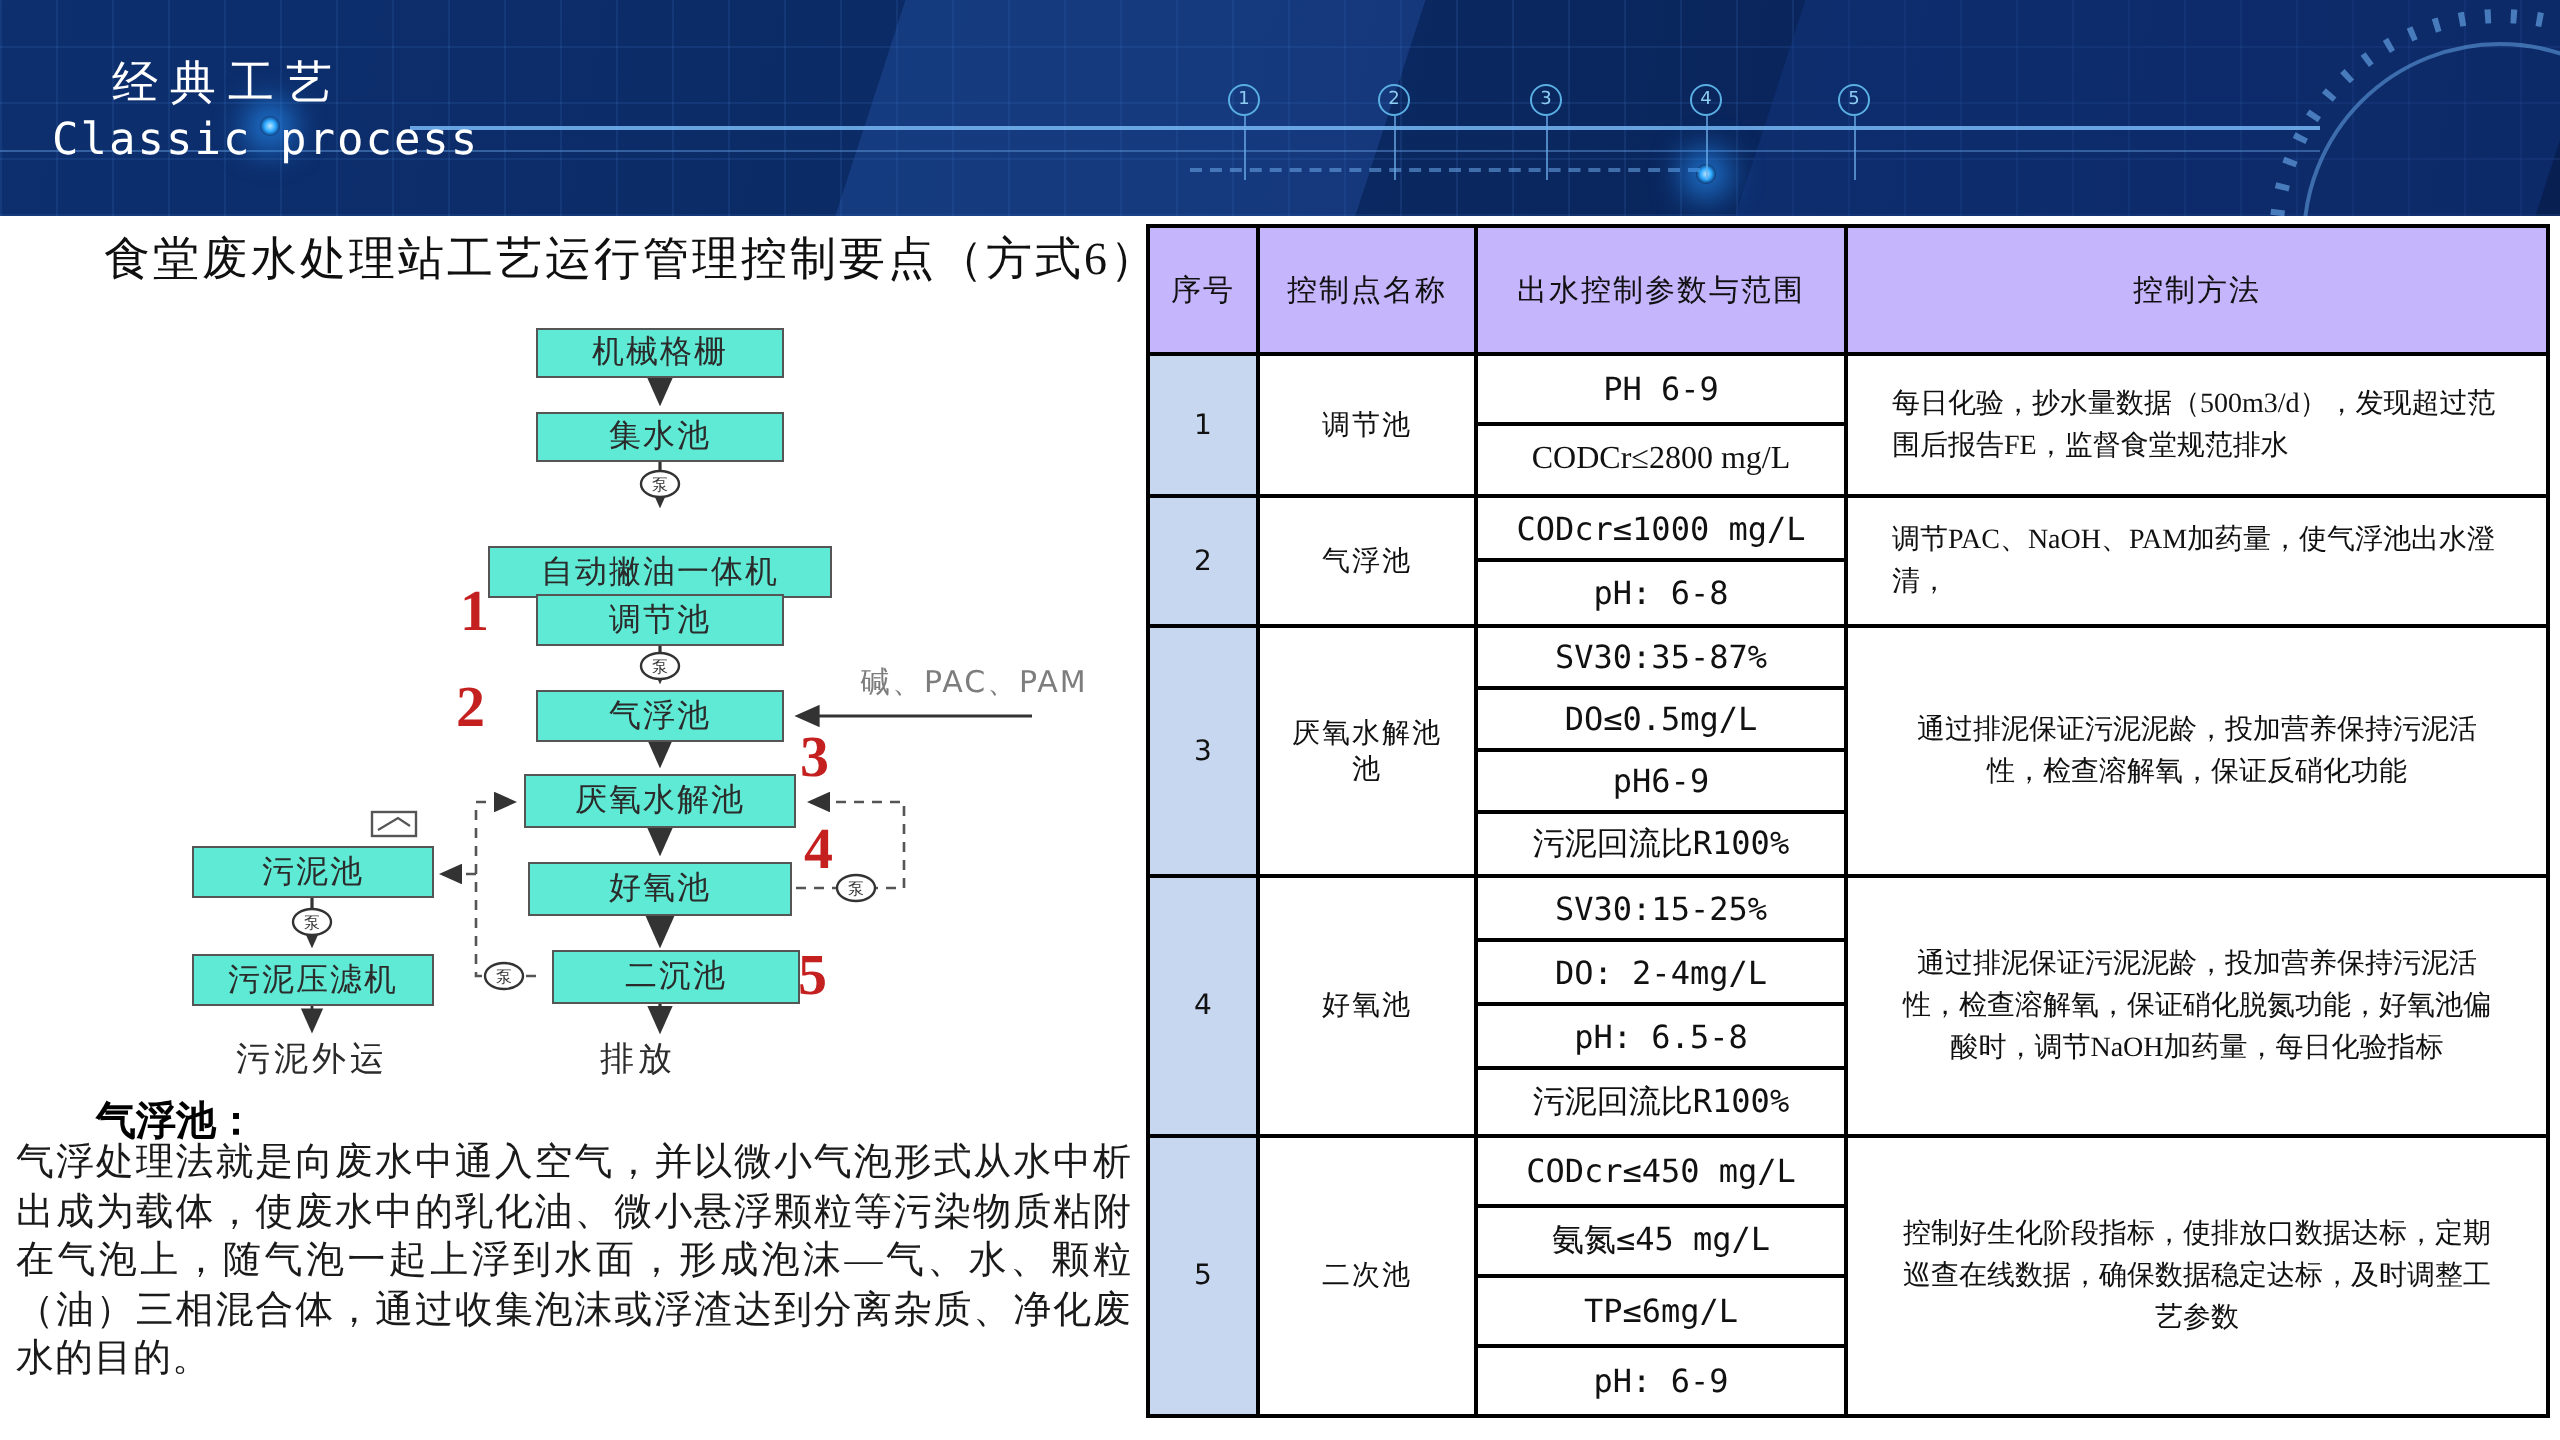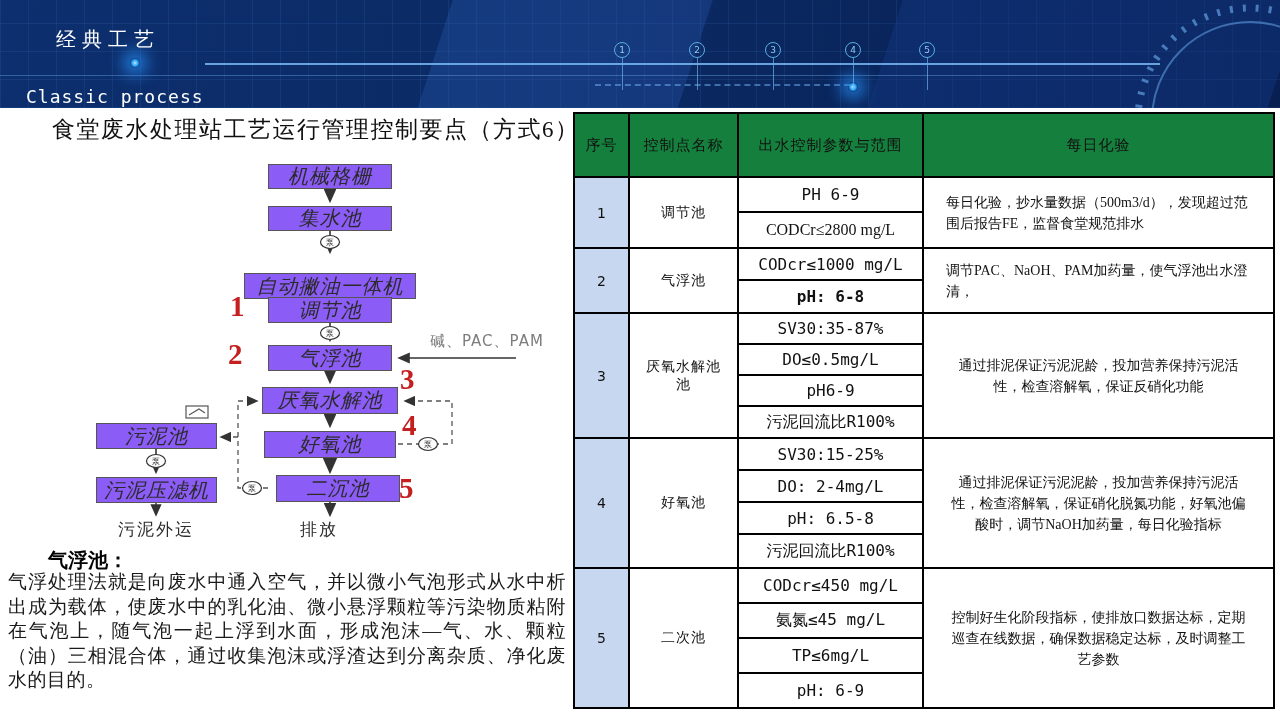--- a/index.html
+++ b/index.html
@@ -17,26 +17,26 @@
   }
   .header .slab {
     position:absolute; left:430px; top:-30px; width:260px; height:200px;
     background:rgba(45,95,185,.30); transform:skewX(-18deg);
   }
   .header .slab2 {
     position:absolute; left:880px; top:-30px; width:400px; height:200px;
     background:rgba(20,55,130,.45); transform:skewX(-18deg);
   }
   .title-cn {
-    position:absolute; left:56px; top:26px; color:#ffffff; font-size:20px;
+    position:absolute; left:56px; top:26px; color:#ffffff; font-size:23px;
     letter-spacing:6px; font-family:"Liberation Serif",serif;
   }
   .title-en {
-    position:absolute; left:26px; top:58px; color:#ffffff; font-size:18px;
-    font-family:"DejaVu Sans Mono","Liberation Mono",monospace; letter-spacing:1px;margin-top:28px;
+    position:absolute; left:26px; top:58px; color:#ffffff; font-size:22px;
+    font-family:"DejaVu Sans Mono","Liberation Mono",monospace; letter-spacing:1px;
   }
   .h-line1 { position:absolute; left:205px; top:63px; width:955px; height:2px; background:rgba(120,185,245,.85); }
   .h-line2 { position:absolute; left:0; top:75px; width:1160px; height:1px; background:rgba(100,160,225,.45); }
   .h-dash  { position:absolute; left:595px; top:84px; width:255px; height:0; border-top:2px dashed rgba(110,170,235,.55); }
   .glow { position:absolute; width:10px; height:10px; border-radius:50%;
           background:radial-gradient(circle,#bfe6ff 0%,#2aa7ff 40%,rgba(42,167,255,0) 75%);
           box-shadow:0 0 16px 7px rgba(42,150,255,.75); }
   .glow.g1 { left:130px; top:58px; }
   .glow.g2 { left:848px; top:82px; }
   .tl-node { position:absolute; top:42px; width:16px; height:16px; border:1.5px solid #59aee2;
@@ -54,23 +54,23 @@
   }
 
   
   .slide-title {
     position:absolute; left:52px; top:114px; font-size:23px; color:#101010;
     letter-spacing:1.5px; font-weight:500;
   }
 
   
   .fc-box {
-    position:absolute; background:#8b5cf6; border:1.5px solid #555;
+    position:absolute; background:#5eead4; border:1.5px solid #555;
     display:flex; align-items:center; justify-content:center;
-    font-size:20px; color:#2b2b2b; letter-spacing:1px; white-space:nowrap;font-style:italic;
+    font-size:16px; color:#2b2b2b; letter-spacing:1px; white-space:nowrap;
   }
   .fc-text { position:absolute; font-size:17px; color:#2b2b2b; letter-spacing:2px; }
   .fc-chem { position:absolute; font-size:15px; color:#7d7d7d; letter-spacing:1px;
              font-family:"DejaVu Sans",sans-serif; }
   .fc-marker { position:absolute; font-size:29px; font-weight:bold; color:#c42020;
                font-family:"Liberation Serif",serif; }
   .fc-svg { position:absolute; left:0; top:0; pointer-events:none; }
 
   
   .desc-head { position:absolute; left:48px; top:547px; font-size:20px; font-weight:bold; color:#000; }
@@ -79,21 +79,21 @@
     color:#1a1a1a; text-align:justify; letter-spacing:.5px;
   }
 
   
   .ctl-table {
     position:absolute; left:573px; top:112px; width:700px;
     border-collapse:collapse; table-layout:fixed;
     font-size:14px; color:#111;
   }
   .ctl-table td { border:2px solid #000; text-align:center; vertical-align:middle; padding:2px 4px; }
-  .ctl-table .hdr { background:#15803d; height:64px; font-size:15px; letter-spacing:1px;margin-left:44px; }
+  .ctl-table .hdr { background:#c4b5fd; height:64px; font-size:15px; letter-spacing:1px;margin-left:44px; }
   .ctl-table .no-cell { background:#c7d7ef; font-family:"DejaVu Sans",sans-serif; }
   .ctl-table .name-cell { white-space:pre-line; letter-spacing:1px; }
   .ctl-table .param-cell { font-family:"DejaVu Sans Mono","Liberation Mono",monospace; font-size:16px; white-space:nowrap; }
   .ctl-table .method-cell { font-size:14px; line-height:21px; padding:2px 22px; }
   .ctl-table .method-left { text-align:left; }
 </style>
 </head>
 <body>
 
 <div class="header">
@@ -210,41 +210,41 @@
       <col style="width:55px">
       <col style="width:109px">
       <col style="width:185px">
       <col style="width:351px">
     </colgroup>
   <tbody>
   <tr>
     <td class="hdr">序号</td>
     <td class="hdr">控制点名称</td>
     <td class="hdr">出水控制参数与范围</td>
-    <td class="hdr">每日化验</td>
+    <td class="hdr">控制方法</td>
   </tr>
 
   <tr>
     <td class="no-cell" rowspan="2">1</td>
     <td class="name-cell" rowspan="2">调节池</td>
     <td class="param-cell" style="height:35px;">PH 6-9</td>
     <td class="method-cell method-left" rowspan="2">每日化验，抄水量数据（500m3/d），发现超过范围后报告FE，监督食堂规范排水</td>
   </tr>
   <tr>
     <td class="param-cell" style="height:36px;font-family:Liberation Serif, serif;">CODCr≤2800 mg/L</td>
   </tr>
 
   <tr>
     <td class="no-cell" rowspan="2">2</td>
     <td class="name-cell" rowspan="2">气浮池</td>
     <td class="param-cell" style="height:32px;">CODcr≤1000 mg/L</td>
     <td class="method-cell method-left" rowspan="2">调节PAC、NaOH、PAM加药量，使气浮池出水澄清，</td>
   </tr>
   <tr>
-    <td class="param-cell" style="height:33px;font-weight:bold;">pH: 6-8</td>
+    <td class="param-cell" style="height:33px;">pH: 6-8</td>
   </tr>
 
   <tr>
     <td class="no-cell" rowspan="4">3</td>
     <td class="name-cell" rowspan="4">厌氧水解池
 池</td>
     <td class="param-cell" style="height:31px;">SV30:35-87%</td>
     <td class="method-cell" rowspan="4">通过排泥保证污泥泥龄，投加营养保持污泥活性，检查溶解氧，保证反硝化功能</td>
   </tr>
   <tr>

